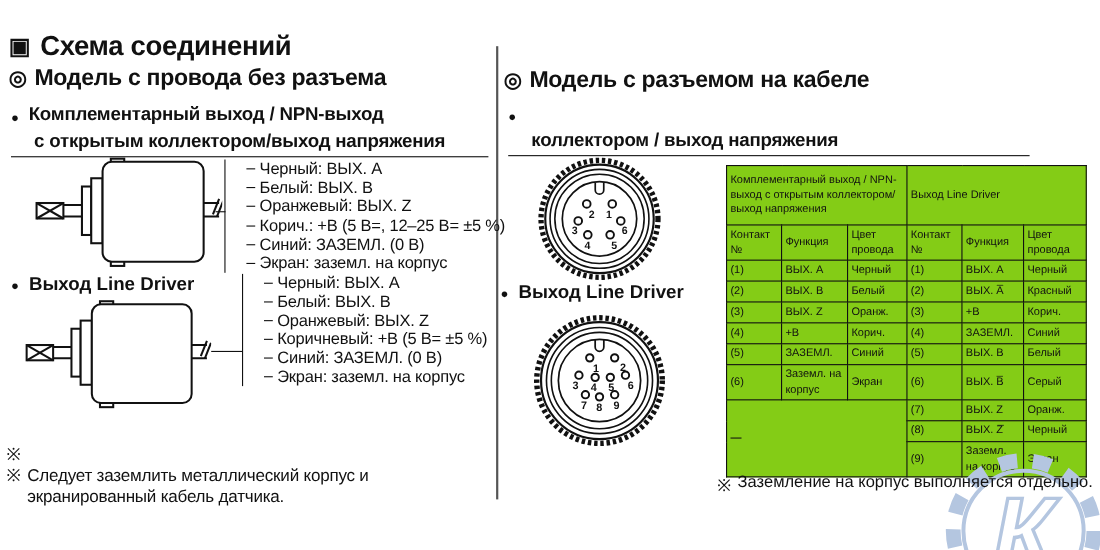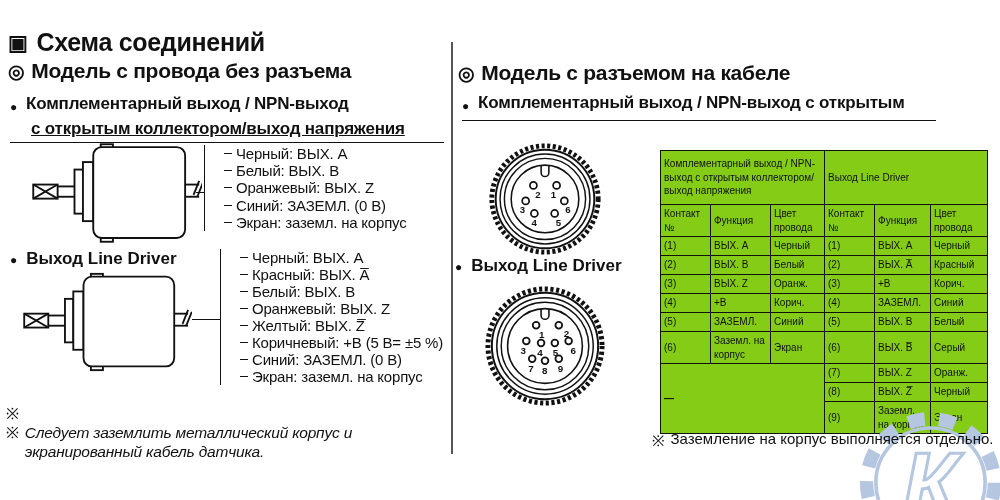--- a/index.html
+++ b/index.html
@@ -15,21 +15,21 @@
                font-weight:bold; font-size:25px; letter-spacing:-0.3px; }
   .title-row .sq { font-size:21px; line-height:1; }
 
   .h2 { display:flex; align-items:center; gap:7px; font-weight:bold; font-size:21px; letter-spacing:-0.3px; }
   .h2 .dc { font-size:19px; }
 
   .bullet-block { font-weight:bold; font-size:17px; line-height:21px; letter-spacing:-0.2px;
                   border-bottom:1.5px solid #111; padding-bottom:3px; }
   .bullet-line { display:flex; gap:9px; }
   .bullet { font-size:12px; margin-top:4px; flex:none; }
-  .indent2 { padding-left:21px;text-decoration:underline; }
+  .indent2 { padding-left:21px; }
 
   .ld-label { display:flex; gap:9px; font-weight:bold; font-size:17px; }
 
   .wire-list { border-left:1.6px solid #111;padding-left:19px; }
   .wire-item { display:flex; align-items:center; font-size:15px; white-space:nowrap; letter-spacing:-0.2px; }
   .wire-item::before { content:""; width:8px; border-top:1.6px solid #111; margin-right:4px; flex:none; }
   .wl1 .wire-item { height:17.2px; }
   .wl2 .wire-item { height:17.0px; }
 
   .cable-link { position:absolute; border-top:1.5px solid #111; }
@@ -93,20 +93,21 @@
       <path d="M189 41 l-6 15" fill="none"></path>
       <path d="M193 43 l-6 15" fill="none"></path>
     </g>
   </svg>
   <div class="cable-link" style="left:196px; top:192px; width:9px;"></div>
 
   <div class="abs wire-list wl1" style="left:204px; top:145px;">
     <div class="wire-item">Черный: ВЫХ. A</div>
     <div class="wire-item">Белый: ВЫХ. B</div>
     <div class="wire-item">Оранжевый: ВЫХ. Z</div>
+    <div class="wire-item">Корич.: +B (5 В=, 12–25 В= ±5 %)</div>
     <div class="wire-item">Синий: ЗАЗЕМЛ. (0 В)</div>
     <div class="wire-item">Экран: заземл. на корпус</div>
   </div>
 
   <div class="abs ld-label" style="left:10px; top:249px;">
     <span class="bullet">●</span>
     <span>Выход Line Driver</span>
   </div>
 
   <svg class="abs" style="left:12px; top:272px;" width="180" height="100" viewBox="0 0 192 108">
@@ -124,49 +125,47 @@
       <line x1="174" y1="45" x2="189" y2="45"></line>
       <line x1="174" y1="58" x2="189" y2="58"></line>
       <path d="M189 41 l-6 15" fill="none"></path>
       <path d="M193 43 l-6 15" fill="none"></path>
     </g>
   </svg>
   <div class="cable-link" style="left:192px; top:319px; width:28px;"></div>
 
   <div class="abs wire-list wl2" style="left:220px; top:249px;">
     <div class="wire-item">Черный: ВЫХ. A</div>
-    <div class="wire-item">Красный: ВЫХ. A̅</div>
     <div class="wire-item">Белый: ВЫХ. B</div>
     <div class="wire-item">Оранжевый: ВЫХ. Z</div>
-    <div class="wire-item">Желтый: ВЫХ. Z̅</div>
     <div class="wire-item">Коричневый: +B (5 В= ±5 %)</div>
     <div class="wire-item">Синий: ЗАЗЕМЛ. (0 В)</div>
     <div class="wire-item">Экран: заземл. на корпус</div>
   </div>
 
   <div class="abs notes">
     <div class="note-row">
       <span class="note-mark">※</span>
     </div>
     <div class="note-row">
       <span class="note-mark">※</span>
-      <span style="width:420px;font-style:italic;">Следует заземлить металлический корпус и экранированный кабель датчика.</span>
+      <span style="width:420px;">Следует заземлить металлический корпус и экранированный кабель датчика.</span>
     </div>
   </div>
 
   <div class="abs h2" style="left:458px; top:61px;">
     <span class="dc">◎</span>
     <span>Модель с разъемом на кабеле</span>
   </div>
 
   <div class="abs bullet-block" style="left:462px; top:92px; width:474px;">
     <div class="bullet-line">
       <span class="bullet">●</span>
-      <span>Комплементарный выход / NPN-выход с открытым</span>
     </div>
+    <div class="indent2">коллектором / выход напряжения</div>
   </div>
 
   <svg class="abs" style="left:487px; top:140px;" width="116" height="116" viewBox="0 0 120 120">
     <g fill="none" stroke="#111">
       <circle cx="60" cy="61" r="55" stroke-width="5" stroke-dasharray="3.2 2.6"></circle>
       <circle cx="60" cy="61" r="51" stroke-width="2"></circle>
       <circle cx="60" cy="61" r="46.5" stroke-width="1.5"></circle>
       <circle cx="60" cy="61" r="42" stroke-width="1.5"></circle>
       <circle cx="60" cy="61" r="35" stroke-width="1.6"></circle>
       <path d="M56 26.8 v7 a4 4 0 0 0 8 0 v-7" stroke-width="1.6"></path>

